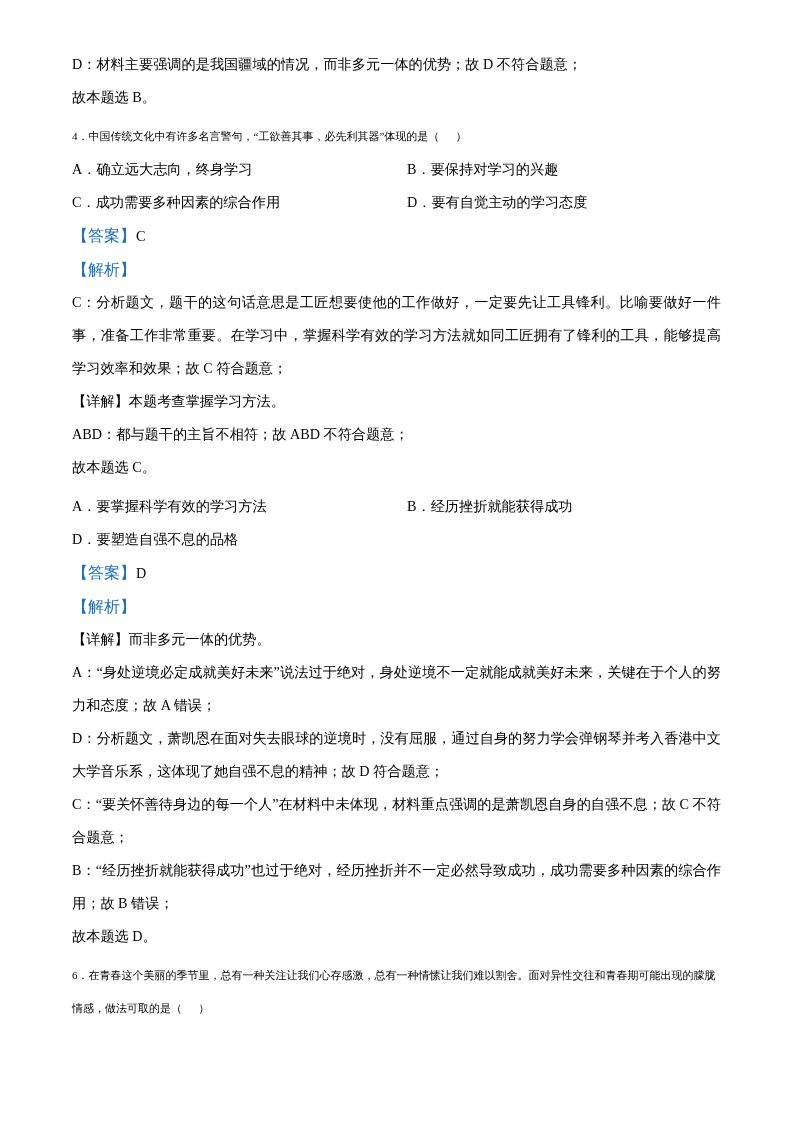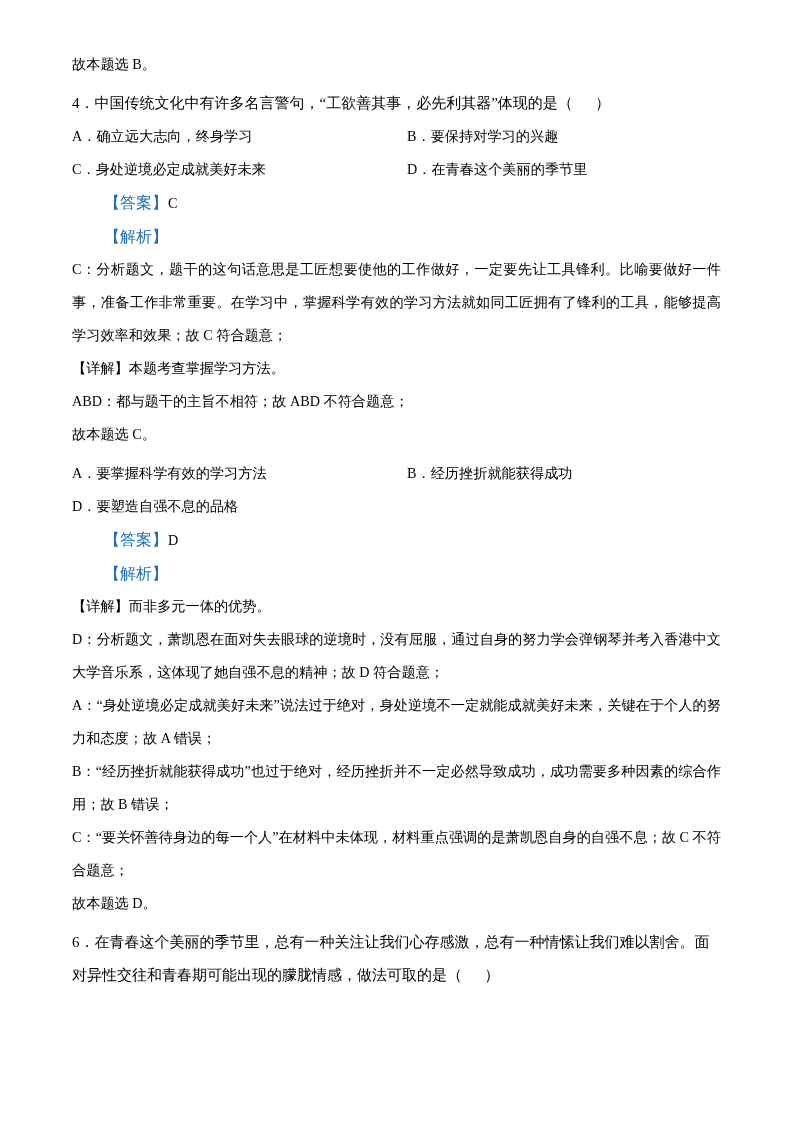--- a/index.html
+++ b/index.html
@@ -16,63 +16,63 @@
     overflow: hidden;
   }
   .page {
     box-sizing: border-box;
     width: 793px;
     height: 1122px;
     padding: 48px 72px 40px 72px;
     position: relative;
   }
   .q-line {
-    font-size: 15px;
+    font-size: 11px;
     line-height: 33px;
     white-space: pre-wrap;
   }
   .para {
     font-size: 14.2px;
     line-height: 33px;
     white-space: pre-wrap;
     text-align: justify;
   }
   .opt-row {
     display: flex;
     font-size: 14.2px;
     line-height: 33px;
     align-items: flex-end;
   }
   .opt-a { width: 335px; flex: 0 0 335px; }
   .opt-b { flex: 1 1 auto; }
   .tag-box {
     line-height: 33px;
-    margin-left: 32px;
   }
   .blue { color: #1f6fb5; }
   .gap-sm { height: 6px; }
 </style>
 </head>
 <body>
 
 <div class="page">
 
+  <div class="para">D：材料主要强调的是我国疆域的情况，而非多元一体的优势；故 D 不符合题意；</div>
   <div class="para">故本题选 B。</div>
 
   <div class="gap-sm"></div>
 
   <div class="q-line">4．中国传统文化中有许多名言警句，“工欲善其事，必先利其器”体现的是（      ）</div>
 
   <div class="opt-row">
     <div class="opt-a">A．确立远大志向，终身学习</div>
     <div class="opt-b">B．要保持对学习的兴趣</div>
   </div>
   <div class="opt-row">
-    <div class="opt-a">C．身处逆境必定成就美好未来</div>
-    <div class="opt-b">D．在青春这个美丽的季节里</div>
+    <div class="opt-a">C．成功需要多种因素的综合作用</div>
+    <div class="opt-b">D．要有自觉主动的学习态度</div>
   </div>
 
   <div class="tag-box">
     <span class="blue">【答案】</span><span style="font-size:14.2px">C</span>
   </div>
   <div class="tag-box">
     <span class="blue">【解析】</span>
   </div>
 
   <div class="para">C：分析题文，题干的这句话意思是工匠想要使他的工作做好，一定要先让工具锋利。比喻要做好一件事，准备工作非常重要。在学习中，掌握科学有效的学习方法就如同工匠拥有了锋利的工具，能够提高学习效率和效果；故 C 符合题意；</div>
@@ -92,23 +92,23 @@
   </div>
 
   <div class="tag-box">
     <span class="blue">【答案】</span><span style="font-size:14.2px">D</span>
   </div>
   <div class="tag-box">
     <span class="blue">【解析】</span>
   </div>
 
   <div class="para">【详解】而非多元一体的优势。</div>
+  <div class="para">A：“身处逆境必定成就美好未来”说法过于绝对，身处逆境不一定就能成就美好未来，关键在于个人的努力和态度；故 A 错误；</div>
   <div class="para">D：分析题文，萧凯恩在面对失去眼球的逆境时，没有屈服，通过自身的努力学会弹钢琴并考入香港中文大学音乐系，这体现了她自强不息的精神；故 D 符合题意；</div>
-  <div class="para">A：“身处逆境必定成就美好未来”说法过于绝对，身处逆境不一定就能成就美好未来，关键在于个人的努力和态度；故 A 错误；</div>
+  <div class="para">C：“要关怀善待身边的每一个人”在材料中未体现，材料重点强调的是萧凯恩自身的自强不息；故 C 不符合题意；</div>
   <div class="para">B：“经历挫折就能获得成功”也过于绝对，经历挫折并不一定必然导致成功，成功需要多种因素的综合作用；故 B 错误；</div>
-  <div class="para">C：“要关怀善待身边的每一个人”在材料中未体现，材料重点强调的是萧凯恩自身的自强不息；故 C 不符合题意；</div>
   <div class="para">故本题选 D。</div>
 
   <div class="gap-sm"></div>
 
   <div class="q-line">6．在青春这个美丽的季节里，总有一种关注让我们心存感激，总有一种情愫让我们难以割舍。面对异性交往和青春期可能出现的朦胧情感，做法可取的是（      ）</div>
 
 </div>
 
 </body></html>

